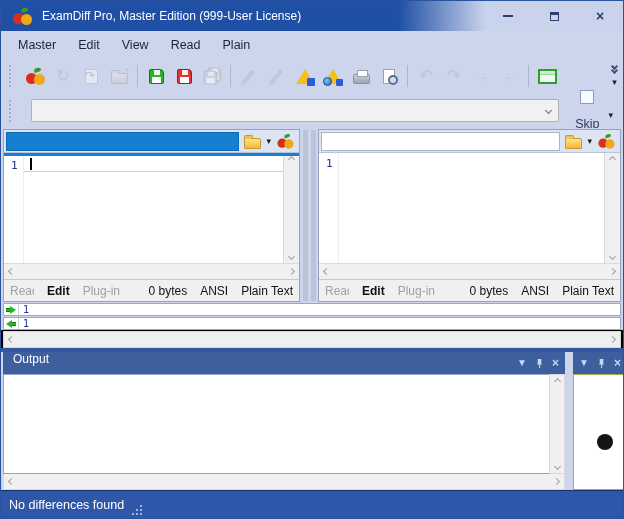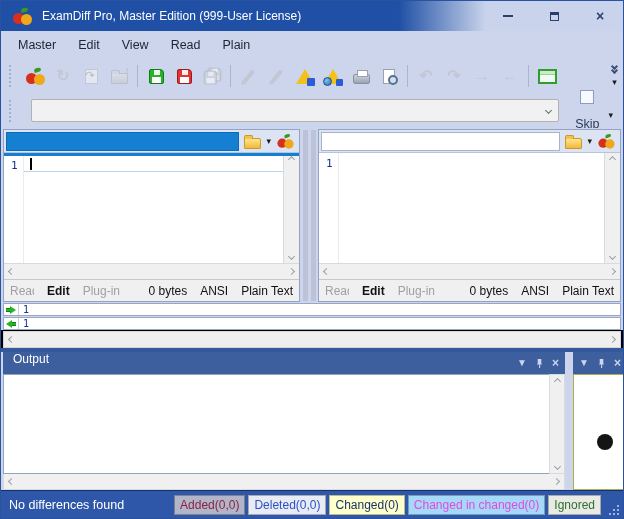--- a/index.html
+++ b/index.html
@@ -463,30 +463,23 @@
         </span>
       </div>
       <div class="mini-body">
         <span class="pie-dot"></span>
       </div>
     </div>
   </div>
 
   <div class="statusbar">
     <span class="sb-msg">No differences found</span>
-    <span class="badges" id="badges">
-        <span class="badge" style="background: rgb(178, 180, 200); color: rgb(139, 34, 66);">Added(0,0)</span>
-        <span class="badge" style="background: rgb(233, 235, 244); color: rgb(42, 82, 200);">Deleted(0,0)</span>
-        <span class="badge" style="background: rgb(255, 255, 203); color: rgb(23, 53, 107);">Changed(0)</span>
-        <span class="badge" style="background: rgb(166, 217, 248); color: rgb(224, 74, 224);">Changed in changed(0)</span>
-        <span class="badge" style="background: rgb(233, 234, 227); color: rgb(47, 112, 48);">Ignored</span>
+    <span class="sb-grip">
+        <i></i>
+        <i></i>
+        <i></i>
+        <i></i>
+        <i></i>
+        <i></i>
       </span>
-    <span class="sb-grip">
-        <i></i>
-        <i></i>
-        <i></i>
-        <i></i>
-        <i></i>
-        <i></i>
-      </span>
   </div>
 
 </div>
 
 </body></html>

